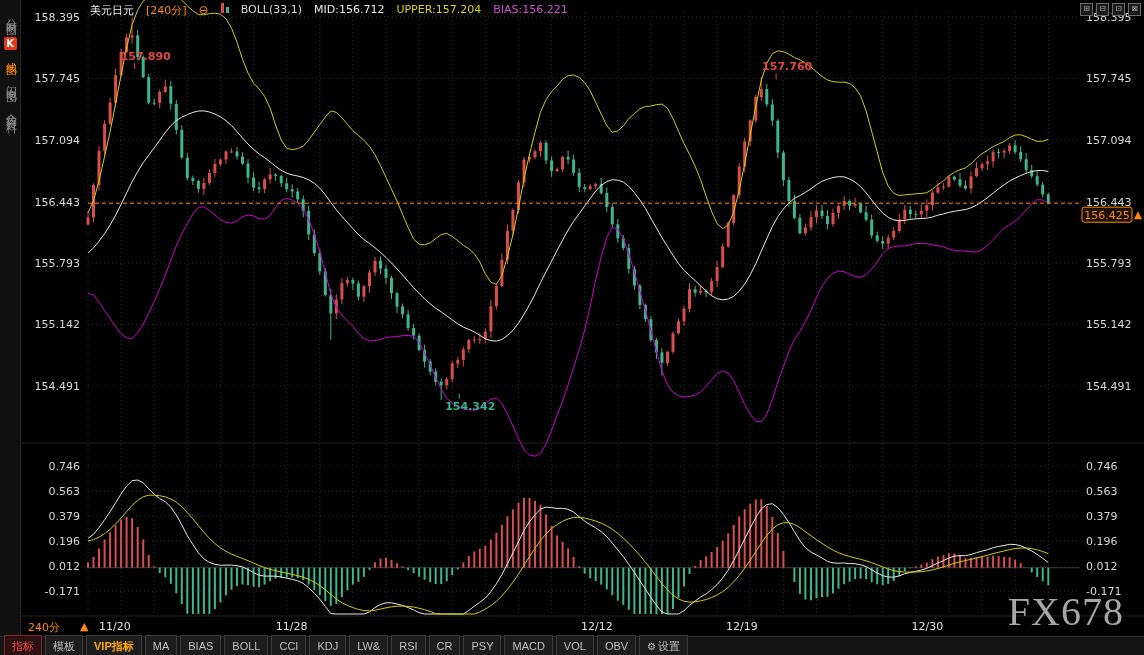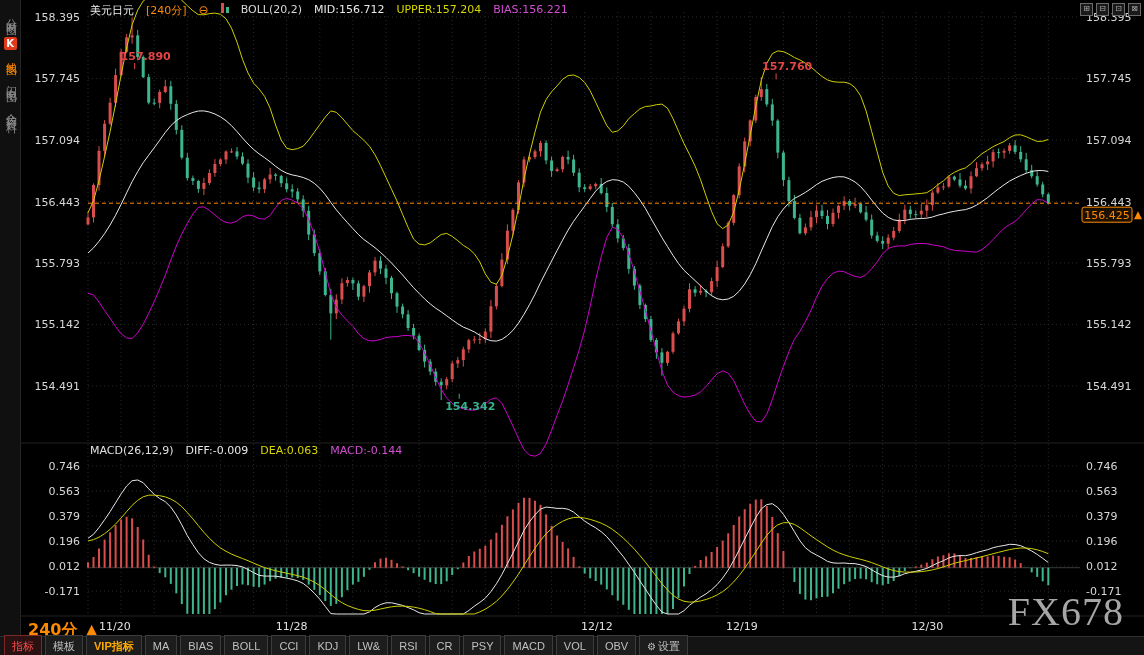--- a/index.html
+++ b/index.html
@@ -31,22 +31,22 @@
   .vlo{color:#d24fd2;}
   
   .win-icons{position:absolute;right:3px;top:3px;display:flex;gap:3px;z-index:4;}
   .win-icon{width:11px;height:11px;border:1px solid #6a6a6a;color:#aaa;font-size:8px;line-height:10px;
             text-align:center;background:#1a1a1a;cursor:pointer;}
   
   .macd-header{position:absolute;left:90px;top:444px;display:flex;gap:12px;font-size:11px;z-index:4;
                white-space:nowrap;}
   .mh-t{color:#e0e0e0;}.mh-diff{color:#e8e8e8;}.mh-dea{color:#d6d600;}.mh-macd{color:#d24fd2;}
   
-  .bottom-period{position:absolute;left:28px;top:620px;color:#ff8a00;font-size:16px;font-weight:bold;
-                 z-index:4;display:flex;gap:8px;}
+  .bottom-period{position:absolute;left:28px;top:620px;color:#ff8a00;font-size:11px;font-weight:normal;
+                 z-index:4;display:flex;gap:20px;}
   
   .watermark{position:absolute;right:20px;bottom:20px;font-family:"Liberation Serif","DejaVu Serif",serif;
              font-size:40px;color:#a6a6a6;letter-spacing:1px;z-index:3;}
   
   .toolbar{position:absolute;left:0;right:0;bottom:0;height:18px;background:#141414;
            border-top:1px solid #2e2e2e;display:flex;align-items:center;gap:3px;padding:0 4px;z-index:6;}
   .tb{font-size:11px;color:#c0c0c0;background:#1d1d1d;border:1px solid #3c3c3c;padding:0 7px;
       height:22px;line-height:13px;cursor:pointer;white-space:nowrap;}
   .tb.st-indicator{color:#ff4d4d;border-color:#7d2727;background:#2b1111;}
   .tb.st-vip{color:#ffaa00;font-weight:bold;}
@@ -704,39 +704,33 @@
     </aside>
 
   <header class="topbar">
     <span class="sym">美元日元</span>
     <span class="per">[240分]</span>
     <span class="col">⊖</span>
     <span class="bicon">
         <i class="bu"></i>
         <i class="bd"></i>
       </span>
-    <span class="bl">BOLL(20,2)</span>
+    <span class="bl">BOLL(33,1)</span>
     <span class="vmid">MID:156.712</span>
     <span class="vup">UPPER:157.204</span>
     <span class="vlo">BIAS:156.221</span>
   </header>
 
   <div class="win-icons" id="win-icons">
       <div class="win-icon">⊞</div>
       <div class="win-icon">⊟</div>
       <div class="win-icon">⊡</div>
       <div class="win-icon">⊠</div>
     </div>
 
-  <div class="macd-header">
-    <span class="mh-t">MACD(26,12,9)</span>
-    <span class="mh-diff">DIFF:-0.009</span>
-    <span class="mh-dea">DEA:0.063</span>
-    <span class="mh-macd">MACD:-0.144</span>
-  </div>
 
   <div class="bottom-period">
     <span>240分</span>
     <span>▲</span>
   </div>
 
   <div class="watermark">FX678</div>
 
   <nav class="toolbar" id="toolbar">
       <button class="tb st-indicator">指标</button>

